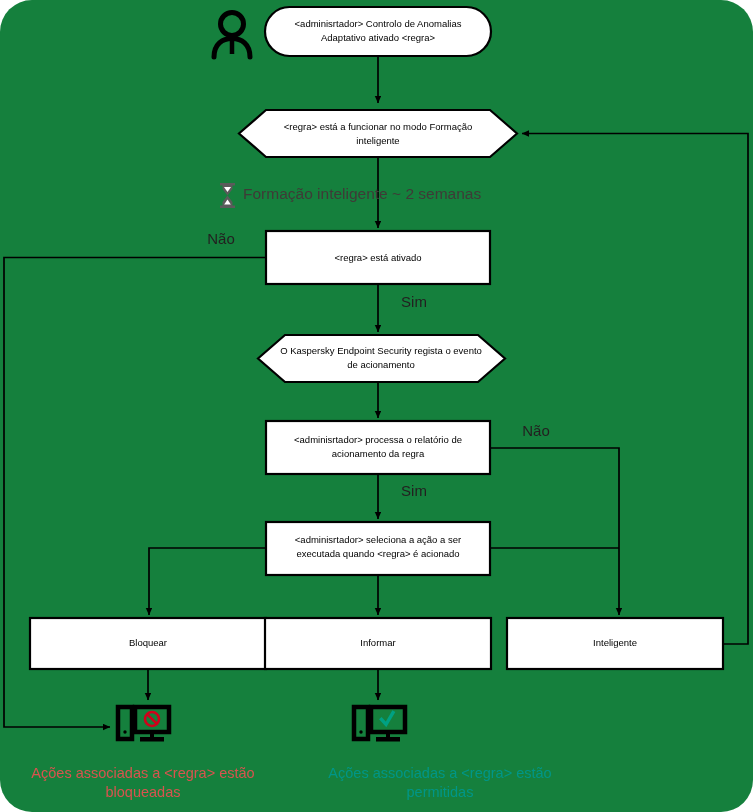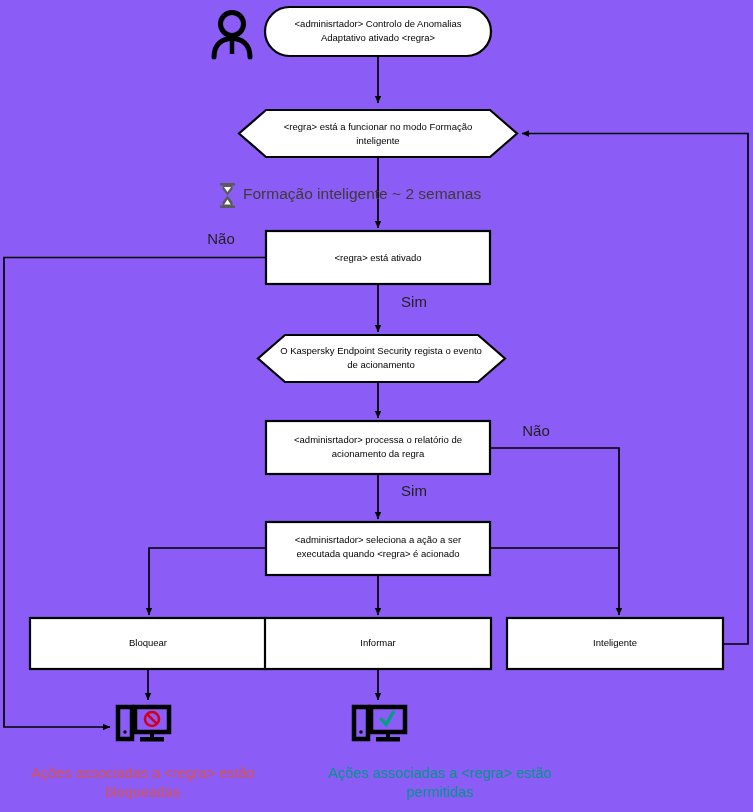--- a/index.html
+++ b/index.html
@@ -10,21 +10,22 @@
   body {
     font-family: "Liberation Sans", sans-serif;
     width: 753px;
     height: 812px;
     overflow: hidden;
   }
   #diagram-root {
     position: relative;
     width: 753px;
     height: 812px;
-    background: #8b5cf6;
+    background: #15803d;
+    border-radius: 32px;
   }
   svg#flow {
     display: block;
     width: 753px;
     height: 812px;
   }
   .shape-stroke {
     fill: #ffffff;
     stroke: #000000;
     stroke-width: 2.2;

